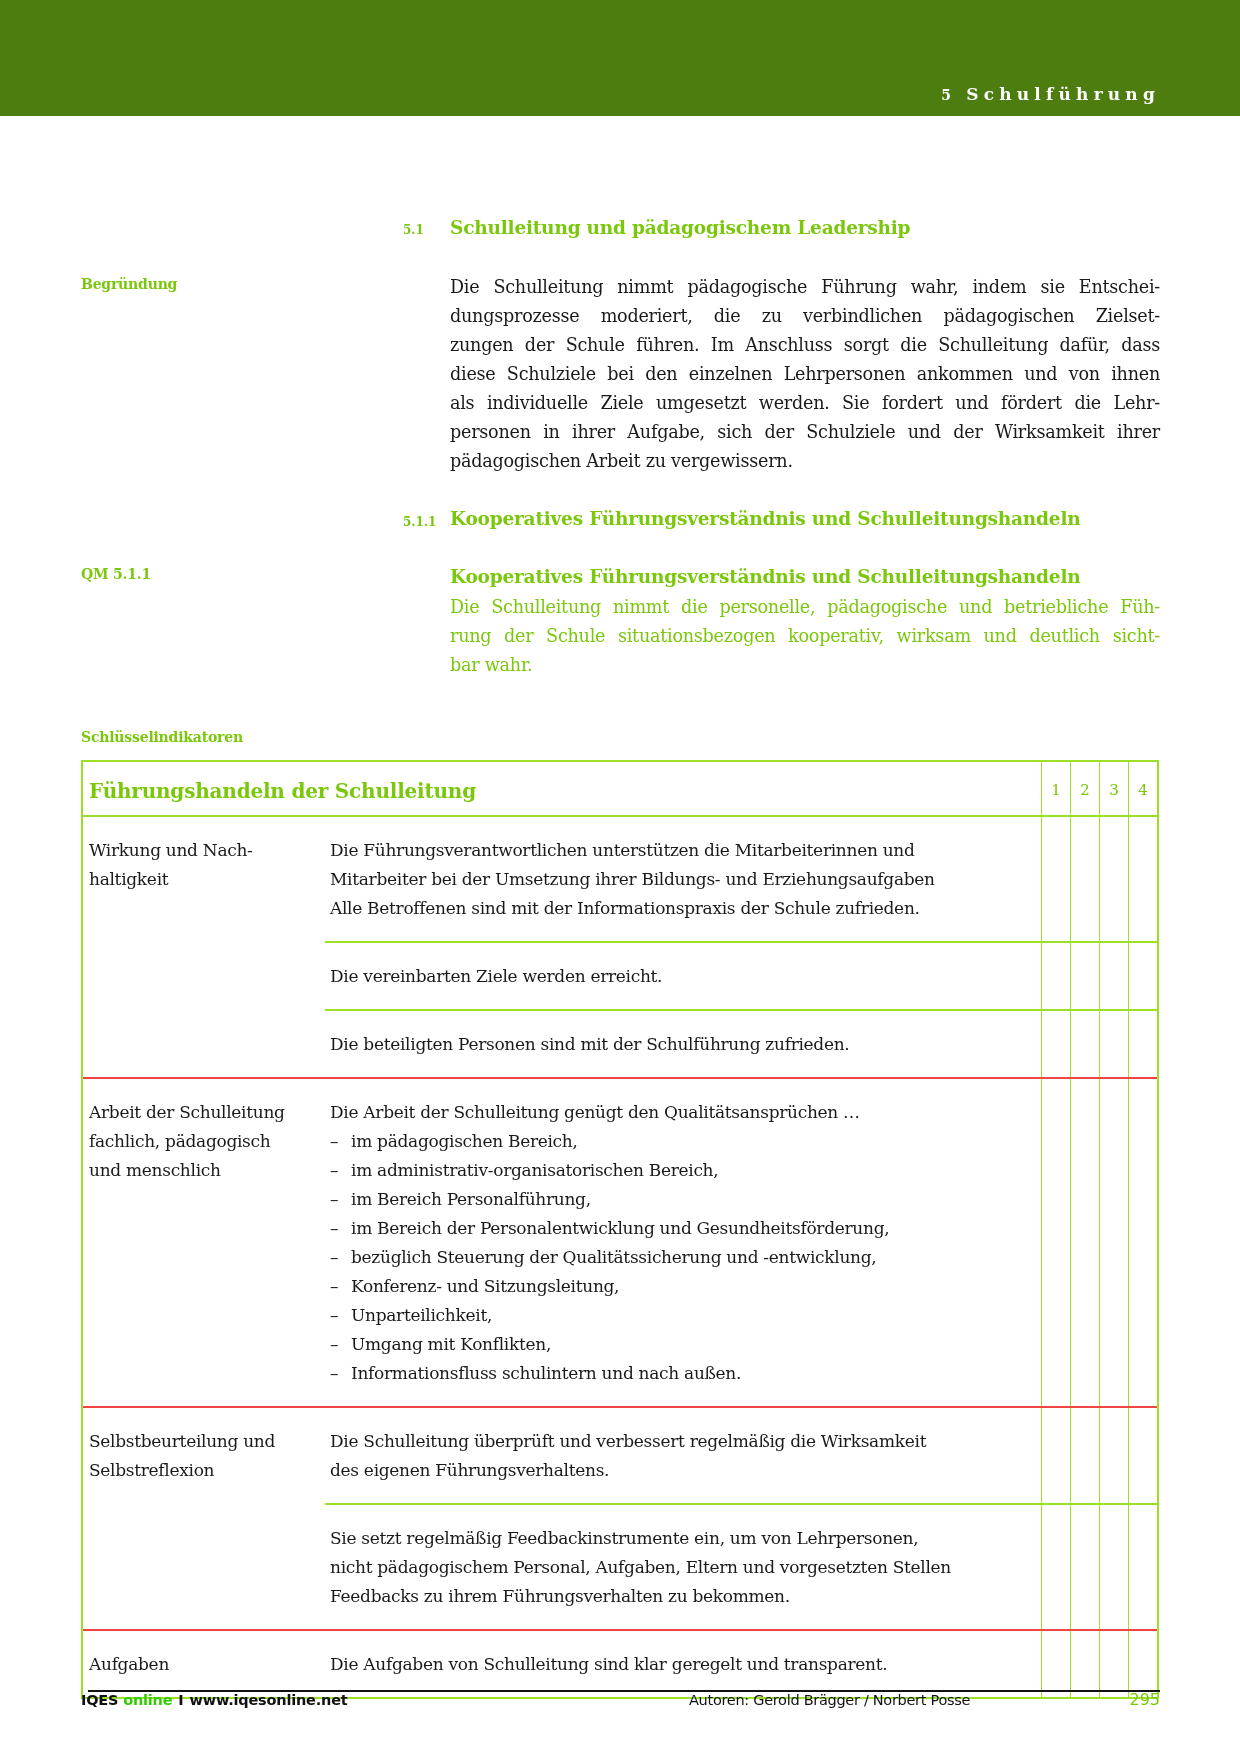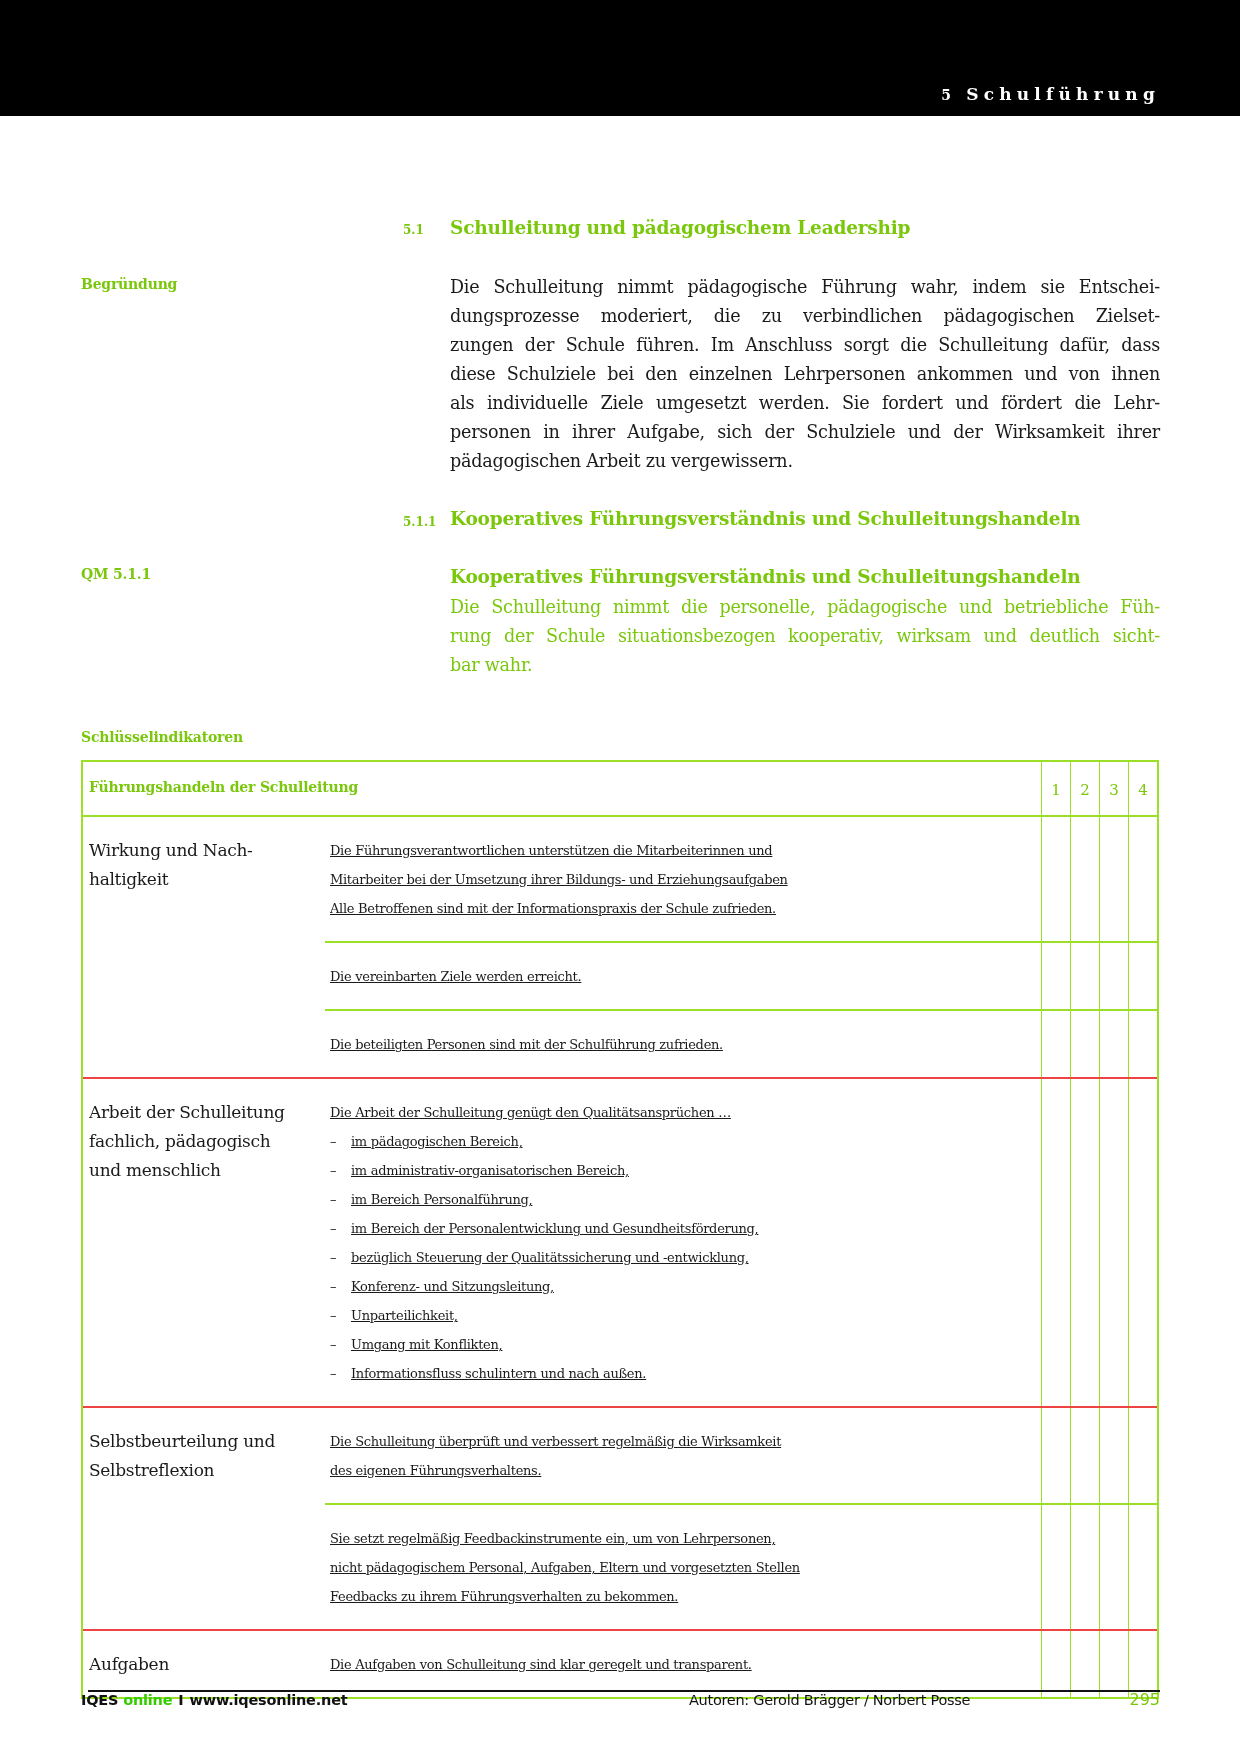--- a/index.html
+++ b/index.html
@@ -3,21 +3,21 @@
   <meta charset="utf-8">
   <style>
     html, body { margin: 0; padding: 0; }
     body {
       width: 1240px; height: 1754px; position: relative; background: #ffffff;
       font-family: "DejaVu Serif", "Liberation Serif", serif; color: #1a1a1a;
       overflow: hidden;
     }
     .topbar {
       position: absolute; left: 0; top: 0; width: 1240px; height: 116px;
-      background: #000000;
+      background: #4d7c0f;
     }
     .topbar .chapter {
       position: absolute; right: 80px; top: 84px;
       font-family: "DejaVu Serif", serif; font-weight: bold; font-size: 17px;
       letter-spacing: 5.2px; color: #ffffff; white-space: nowrap;
     }
     .topbar .chapter .num { margin-right: 10px; font-size: 14px; }
 
     .sec-num {
       position: absolute; font-weight: bold; font-size: 12px; color: #7ac70c;
@@ -40,41 +40,41 @@
     .qm-text { color: #7ac70c; }
 
     
     .ind-table {
       position: absolute; left: 81px; top: 760px; width: 1078px;
       border: 2px solid #9bdf26; box-sizing: border-box;
     }
     .trow { display: flex; position: relative; }
     .trow.head { height: 55px; border-bottom: 2px solid #9bdf26; box-sizing: border-box; }
     .trow.head .hcell {
-      flex: 1; font-weight: bold; font-size: 14px; color: #7ac70c;
+      flex: 1; font-weight: bold; font-size: 20px; color: #7ac70c;
       padding: 17px 0 0 6px; letter-spacing: -0.2px; white-space: nowrap;
     }
     .score {
       width: 29px; flex: 0 0 29px; border-left: 1px solid #9bdf26; box-sizing: border-box;
       text-align: center; color: #7ac70c; font-size: 15px; font-family: "DejaVu Serif", serif;
     }
     .trow.head .score { padding-top: 19px; font-weight: normal; }
 
     .group { display: flex; border-bottom: 2px solid #ef4444; box-sizing: border-box; }
     .group:last-child { border-bottom: none; }
     .cat {
       width: 242px; flex: 0 0 242px; padding: 19px 0 0 6px; box-sizing: border-box;
       font-size: 17px; line-height: 29px; letter-spacing: -0.3px;
     }
     .items { flex: 1; display: flex; flex-direction: column; }
     .item { display: flex; border-top: 2px solid #9bdf26; box-sizing: border-box; }
     .item:first-child { border-top: none; }
     .item .txt {
-      flex: 1; padding: 19px 0 18px 5px; font-size: 13px; line-height: 29px;
-      letter-spacing: -0.3px; white-space: nowrap; text-decoration: underline;
+      flex: 1; padding: 19px 0 18px 5px; font-size: 17px; line-height: 29px;
+      letter-spacing: -0.3px; white-space: nowrap;
     }
     .item .txt .bullet { display: block; padding-left: 21px; position: relative; }
     .item .txt .bullet::before { content: "–"; position: absolute; left: 0; }
     .item .score { min-height: 100%; }
 
     
     .footer-rule {
       position: absolute; left: 88px; top: 1690px; width: 1072px; height: 1.5px; background: #111;
     }
     .footer {

